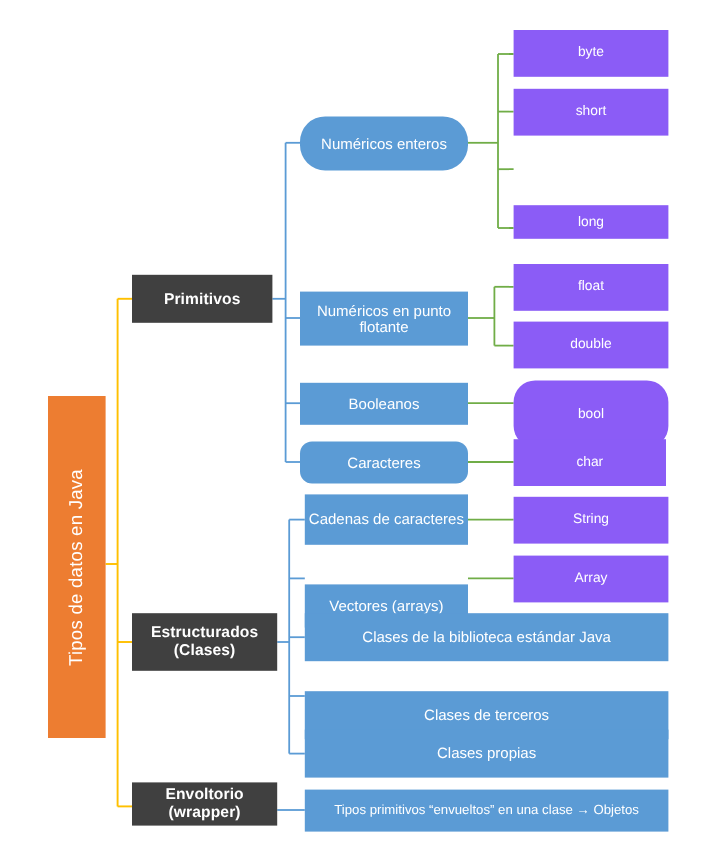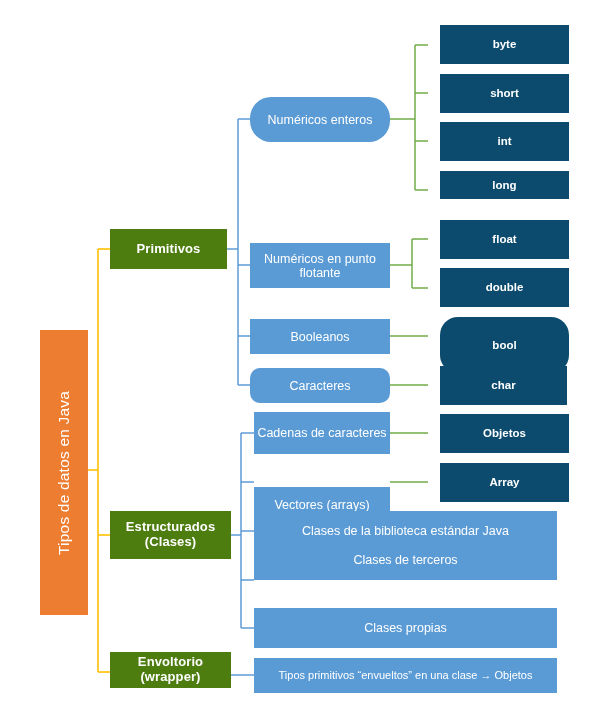--- a/index.html
+++ b/index.html
@@ -29,36 +29,35 @@
   }
   .node-root{
     background:#ED7D31;
     font-weight:400;
     font-size:15.5px;
     writing-mode:vertical-rl;
     transform:rotate(180deg);
     letter-spacing:0.2px;
   }
   .node-cat{
-    background:#4d7c0f;
+    background:#404040;
     font-weight:bold;
     font-size:13px;
     letter-spacing:0.1px;
   }
   .node-sub{
     background:#5B9BD5;
     font-weight:400;
     font-size:12.5px;
   }
   .node-sub.small{font-size:11px;}
   .node-leaf{
-    background:#0c4a6e;
-    font-weight:bold;
+    background:#8b5cf6;
+    font-weight:normal;
     font-size:11.5px;
-    margin-left:12px;
   }
 </style>
 </head>
 <body>
 
 <div id="diagram">
 
   <svg class="conn" width="594" height="720" viewBox="0 0 594 720" style="left:0;top:0;z-index:1;">
 
     <g stroke="#FFC000" stroke-width="1.6" fill="none">
@@ -164,43 +163,40 @@
   </div>
 
   <div class="node node-sub" style="left:254px;top:487px;width:136px;height:36px;">
     <span>Vectores (arrays)</span>
   </div>
 
   <div class="node node-sub" style="left:254px;top:511px;width:303px;height:40px;">
     <span>Clases de la biblioteca estándar Java</span>
   </div>
 
-  <div class="node node-sub" style="left:254px;top:540px;width:303px;height:40px;">
+  <div class="node node-sub" style="left:254px;top:576px;width:303px;height:40px;">
     <span>Clases de terceros</span>
   </div>
 
   <div class="node node-sub" style="left:254px;top:608px;width:303px;height:40px;">
     <span>Clases propias</span>
   </div>
 
   <div class="node node-sub small" style="left:254px;top:658px;width:303px;height:35px;">
     <span>Tipos primitivos “envueltos” en una clase → Objetos</span>
   </div>
 
   <div class="node node-leaf" style="left:428px;top:25px;width:129px;height:39px;">
     <span>byte</span>
   </div>
 
   <div class="node node-leaf" style="left:428px;top:74px;width:129px;height:39px;">
     <span>short</span>
   </div>
 
-  <div class="node node-leaf" style="left:428px;top:122px;width:129px;height:39px;">
-    <span>int</span>
-  </div>
 
   <div class="node node-leaf" style="left:428px;top:171px;width:129px;height:28px;">
     <span>long</span>
   </div>
 
   <div class="node node-leaf" style="left:428px;top:220px;width:129px;height:39px;">
     <span>float</span>
   </div>
 
   <div class="node node-leaf" style="left:428px;top:268px;width:129px;height:39px;">
@@ -209,20 +205,20 @@
 
   <div class="node node-leaf" style="left:428px;top:317px;width:129px;height:56px;border-radius:18px;">
     <span>bool</span>
   </div>
 
   <div class="node node-leaf" style="left:428px;top:366px;width:127px;height:39px;">
     <span>char</span>
   </div>
 
   <div class="node node-leaf" style="left:428px;top:414px;width:129px;height:39px;">
-    <span>Objetos</span>
+    <span>String</span>
   </div>
 
   <div class="node node-leaf" style="left:428px;top:463px;width:129px;height:39px;">
     <span>Array</span>
   </div>
 
 </div>
 
 </body></html>

